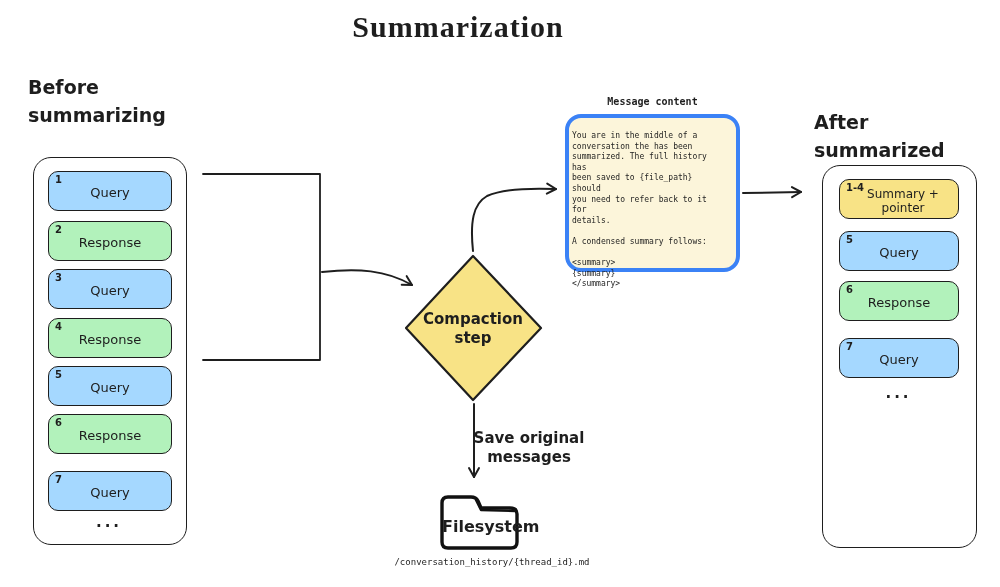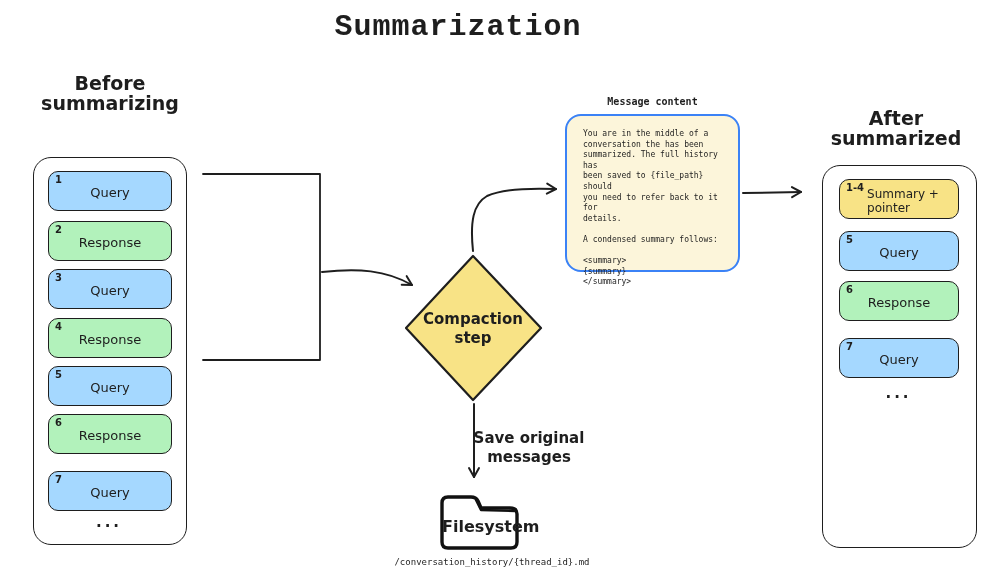--- a/index.html
+++ b/index.html
@@ -1,57 +1,57 @@
 <!DOCTYPE html>
 <html><head>
 <meta charset="utf-8">
 <style>
   html,body{margin:0;padding:0;background:#ffffff;}
   .canvas{
     position:relative;width:1000px;height:587px;background:#ffffff;overflow:hidden;
     font-family:"DejaVu Sans", sans-serif;color:#1e1e1e;
   }
-  .hand{font-family:Liberation Mono, monospace;}
+  .hand{font-family:Liberation Serif, serif;}
   .mono{font-family:"DejaVu Sans Mono", monospace;}
   .abs{position:absolute;}
   .pre{white-space:pre-line;}
 
   .title{
     left:458px;top:10px;transform:translateX(-50%);
     font-size:30px;font-weight:bold;letter-spacing:1px;white-space:nowrap;
   }
   .section-heading{
-    font-size:19px;line-height:20px;font-weight:600;text-align:center;
+    font-size:19px;line-height:28px;font-weight:600;
   }
   .container{
     border:1.8px solid #1e1e1e;border-radius:18px;background:#ffffff;
     box-sizing:border-box;
   }
   .msgbox-item{
     position:absolute;box-sizing:border-box;border:1.6px solid #1e1e1e;border-radius:10px;
     display:flex;align-items:center;justify-content:center;
   }
   .msgbox-item .num{
     position:absolute;top:2px;left:6px;font-size:10px;font-weight:600;
   }
   .msgbox-item .lbl{
-    font-size:13px;margin-top:3px;text-align:left;line-height:14px;
+    font-size:13px;margin-top:3px;text-align:center;line-height:14px;
   }
   .blue{background:#a5d8ff;}
   .green{background:#b2f2bb;}
   .yellow{background:#f8e386;}
   .ellipsis{
     font-size:15px;font-weight:bold;letter-spacing:3px;text-align:center;
   }
   .note-caption{
     font-size:10px;font-weight:600;text-align:center;
   }
   .notebox{
-    background:#fcf5da;border:2px solid #3b82f6;border-radius:16px;box-sizing:border-box;
-    padding:13px 10px 0 16px;
+    background:#fcf5da;border:4px solid #3b82f6;border-radius:16px;box-sizing:border-box;
+    padding:13px 10px 0 3px;
   }
   .notebox .body{
     font-size:8px;line-height:10.6px;letter-spacing:0px;
   }
   .diamond-label{
     font-size:15px;line-height:19px;text-align:center;font-weight:600;
   }
   .save-label{
     font-size:15px;line-height:19px;text-align:center;font-weight:600;
   }

